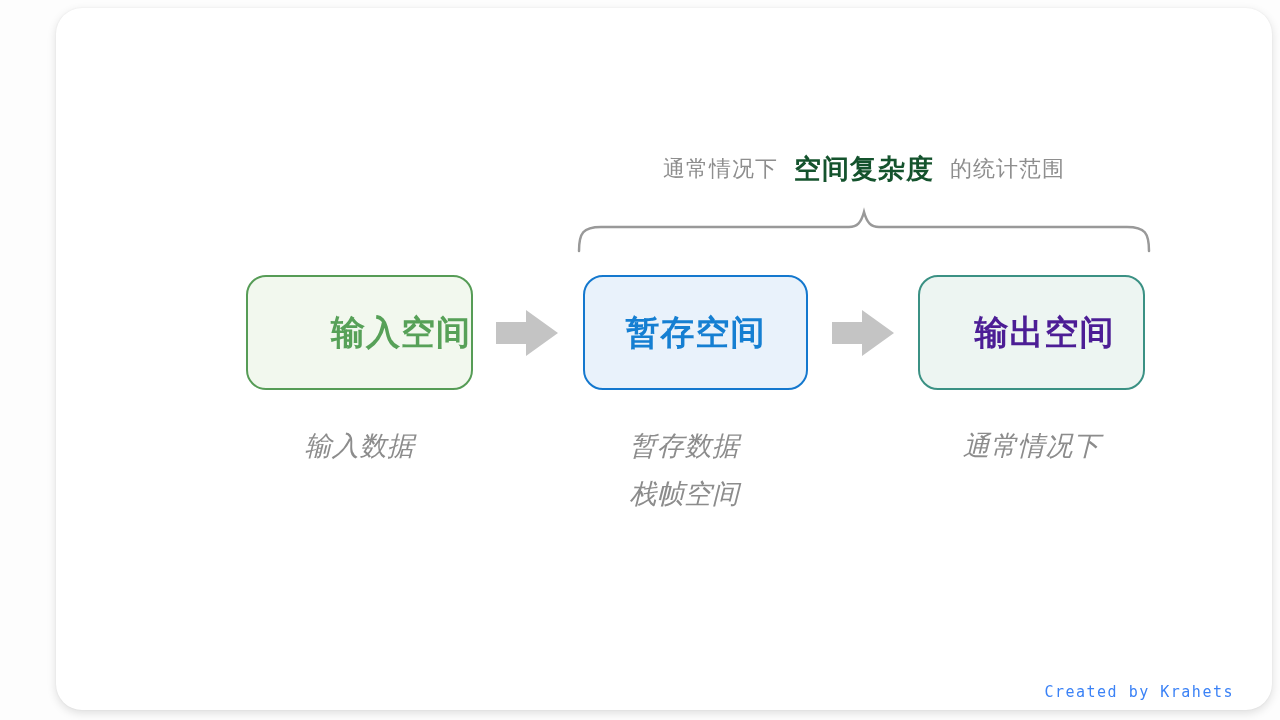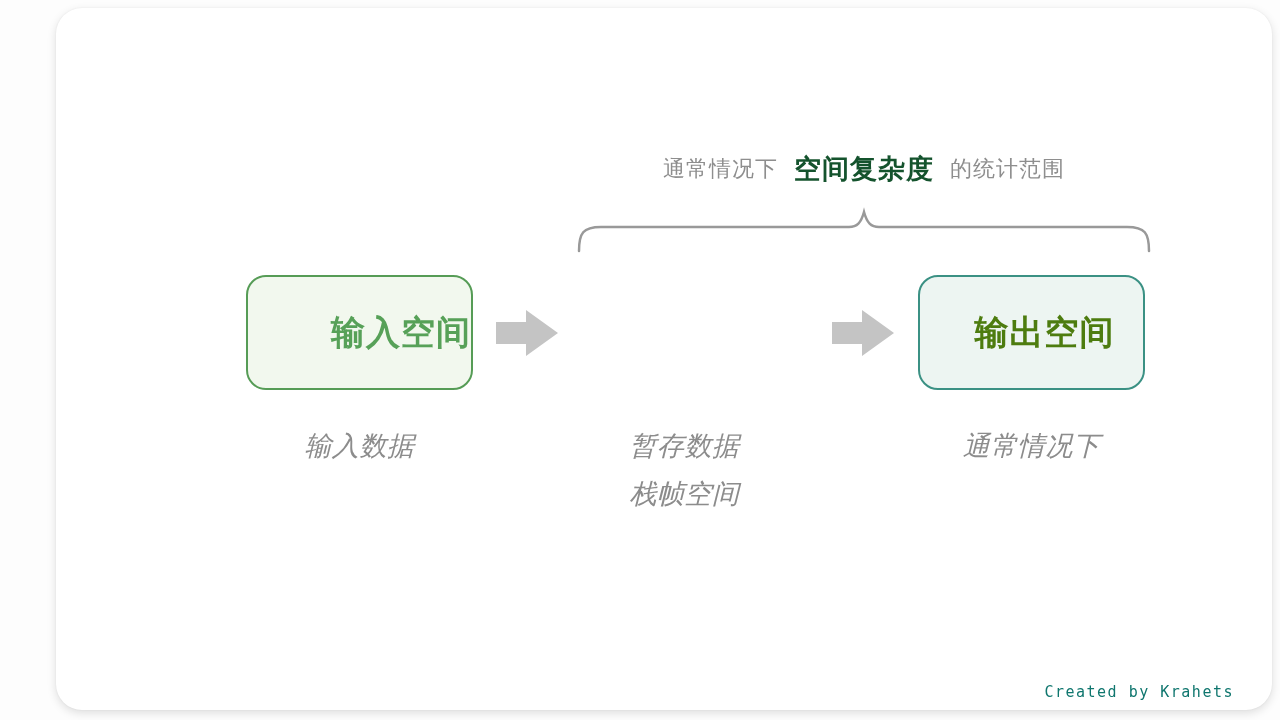--- a/index.html
+++ b/index.html
@@ -88,37 +88,40 @@
   </svg>
 
   <div class="space-box box-1" style="border-color: rgb(86, 156, 86); background-color: rgb(242, 248, 238); color: rgb(87, 161, 88);">
     <span class="box-label">输入空间</span>
   </div>
 
   <svg class="arrow arrow-1" width="62" height="46" viewBox="0 0 62 46">
     <polygon points="0,12 30,12 30,0 62,23 30,46 30,34 0,34" style="fill: rgb(196, 196, 196);"></polygon>
   </svg>
 
+  <div class="space-box box-2" style="border-color: rgb(20, 120, 206); background-color: rgb(233, 242, 251); color: rgb(21, 127, 210);">
+    <span class="box-label">暂存空间</span>
+  </div>
 
   <svg class="arrow arrow-2" width="62" height="46" viewBox="0 0 62 46">
     <polygon points="0,12 30,12 30,0 62,23 30,46 30,34 0,34" style="fill: rgb(196, 196, 196);"></polygon>
   </svg>
 
-  <div class="space-box box-3" style="border-color: rgb(59, 145, 132); background-color: rgb(237, 245, 242); color: #4d7c0f; padding-left: 26px;">
+  <div class="space-box box-3" style="border-color: rgb(59, 145, 132); background-color: rgb(237, 245, 242); color: #4c1d95; padding-left: 26px;">
     <span class="box-label">输出空间</span>
   </div>
 
   <div class="sub-labels sub-1" style="color: rgb(140, 140, 140);">
     <div>输入数据</div>
   </div>
 
   <div class="sub-labels sub-2" style="color: rgb(140, 140, 140);">
     <div>暂存数据</div>
     <div>栈帧空间</div>
   </div>
 
   <div class="sub-labels sub-3" style="color: rgb(140, 140, 140);">
     <div>通常情况下</div>
   </div>
 
-  <div class="footer-credit" style="color: #0f766e; text-align: center;">Created by Krahets</div>
+  <div class="footer-credit" style="color: #3b82f6; text-align: center;">Created by Krahets</div>
 
 </div>
 
 </body></html>

